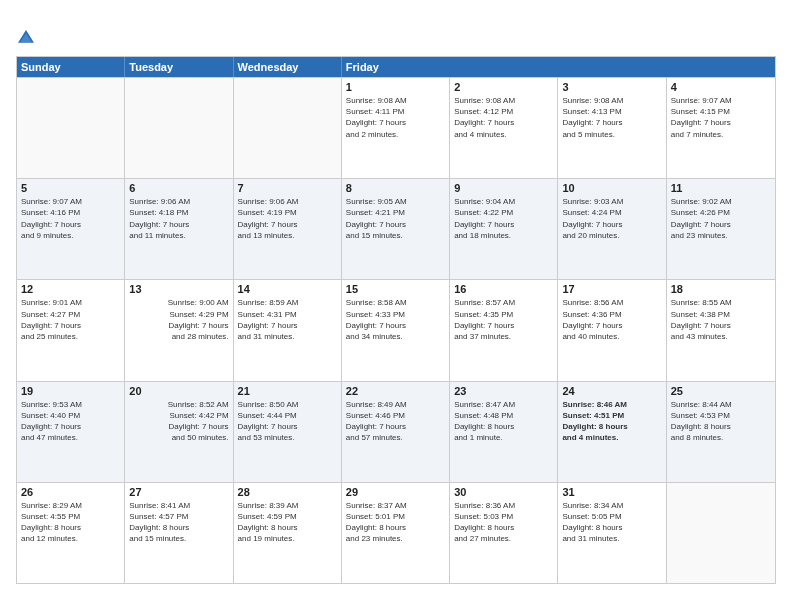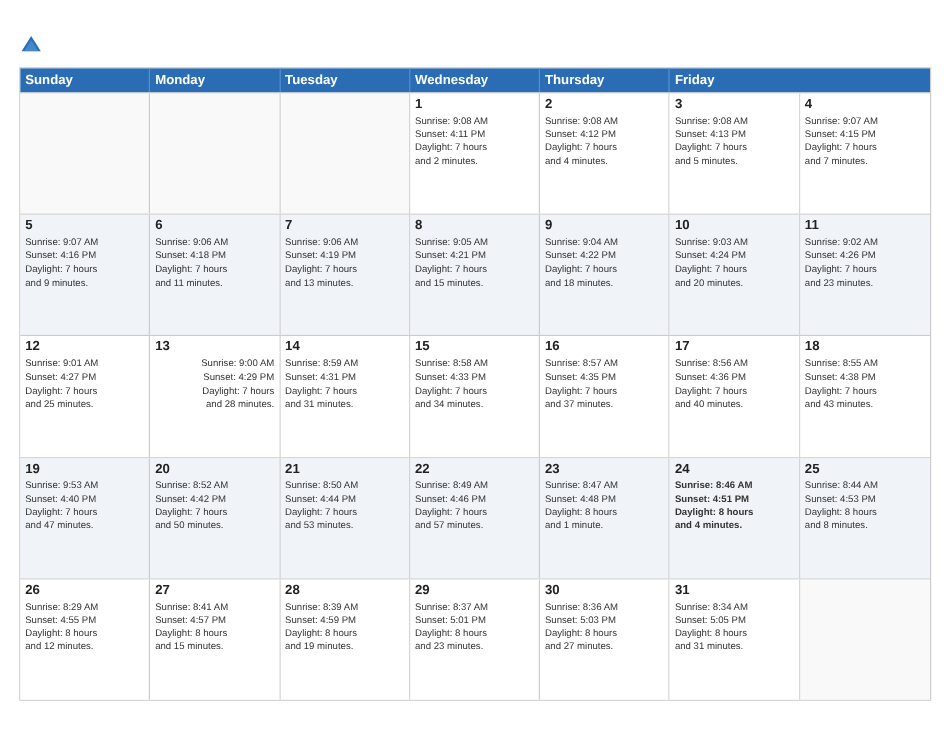--- a/index.html
+++ b/index.html
@@ -131,24 +131,22 @@
     </div>
     <div class="title-block">
       <div class="title-month"></div>
       <div class="title-location"></div>
     </div>
   </div>
 
   <div class="calendar">
     <div class="cal-header">
     <div class="cal-header-cell">Sunday</div>
-        <div class="cal-header-cell">Monday</div>
         <div class="cal-header-cell">Tuesday</div>
         <div class="cal-header-cell">Wednesday</div>
-        <div class="cal-header-cell">Thursday</div>
         <div class="cal-header-cell">Friday</div>
       </div>
     <div class="cal-body">
     <div class="cal-row">
           <div class="cal-cell empty"></div>
           <div class="cal-cell empty"></div>
           <div class="cal-cell empty"></div>
           <div class="cal-cell">
             <span class="day-num">1</span>
             <div class="cell-info" style="white-space: pre-line;">Sunrise: 9:08 AM
@@ -283,21 +281,21 @@
         <div class="cal-row">
           <div class="cal-cell alt-row">
             <span class="day-num">19</span>
             <div class="cell-info" style="white-space: pre-line;">Sunrise: 9:53 AM
 Sunset: 4:40 PM
 Daylight: 7 hours
 and 47 minutes.</div>
           </div>
           <div class="cal-cell alt-row">
             <span class="day-num">20</span>
-            <div class="cell-info" style="white-space: pre-line;">Sunrise: 8:52 AM
+            <div class="cell-info" style="white-space: pre-line; text-align: right;">Sunrise: 8:52 AM
 Sunset: 4:42 PM
 Daylight: 7 hours
 and 50 minutes.</div>
           </div>
           <div class="cal-cell alt-row">
             <span class="day-num">21</span>
             <div class="cell-info" style="white-space: pre-line;">Sunrise: 8:50 AM
 Sunset: 4:44 PM
 Daylight: 7 hours
 and 53 minutes.</div>

